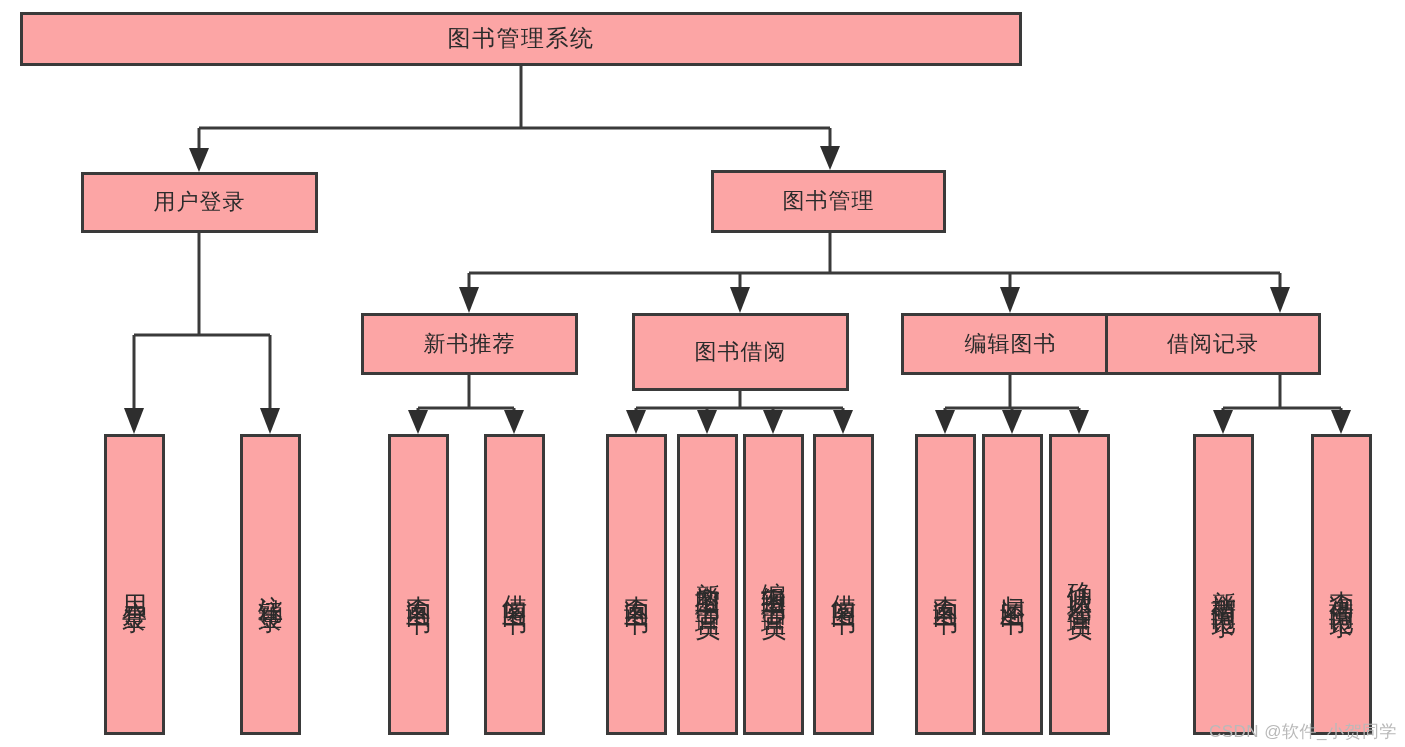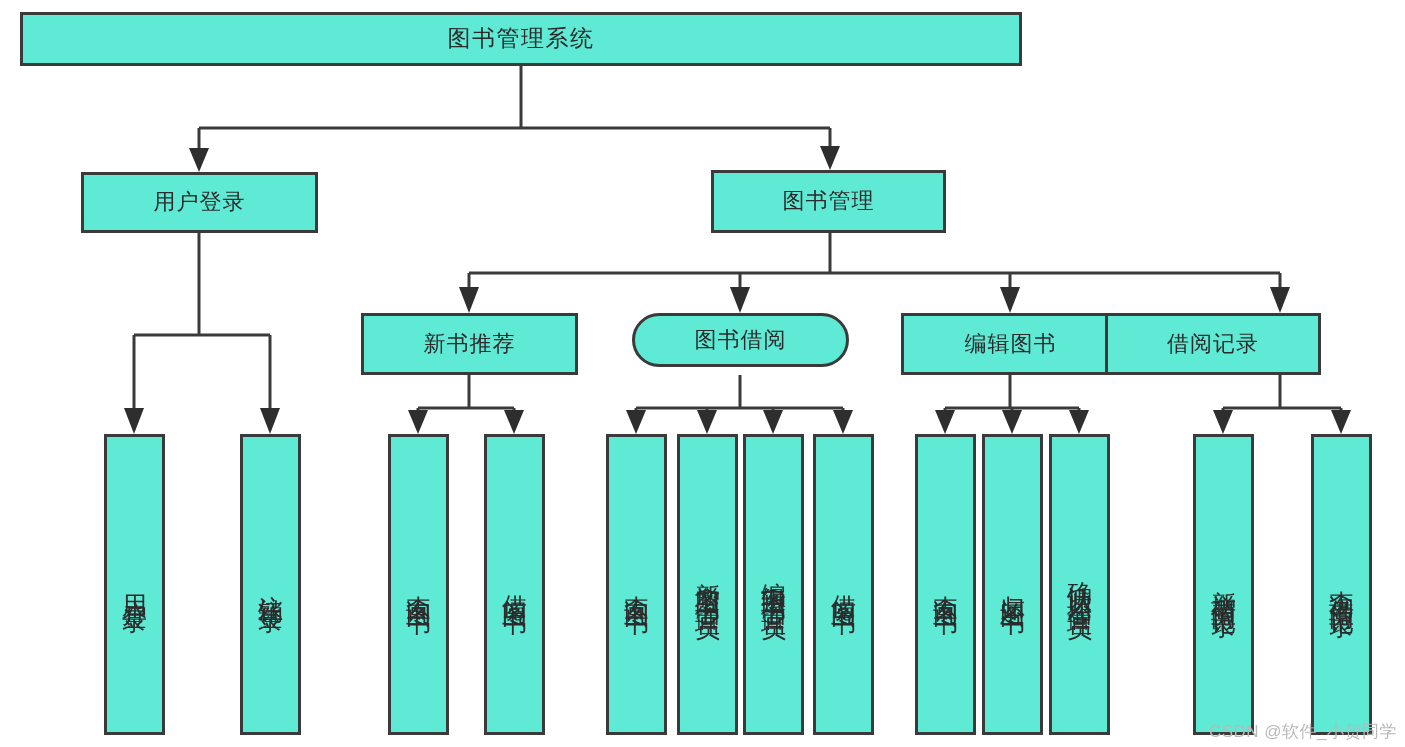--- a/index.html
+++ b/index.html
@@ -32,21 +32,21 @@
     stroke-width: 3;
     fill: none;
   }
   #connectors polygon {
     fill: #2e2e2e;
   }
   
   .node {
     position: absolute;
     box-sizing: border-box;
-    background: #5eead4;
+    background: #fca5a5;
     border: 3px solid #3a3a3a;
     z-index: 2;
     display: flex;
     align-items: center;
     justify-content: center;
   }
   .node .label {
     color: #2b2b2b;
     line-height: 1.12;
     white-space: nowrap;
@@ -164,21 +164,21 @@
   <div class="node horiz" style="left:81px; top:172px; width:237px; height:61px;">
     <span class="label">用户登录</span>
   </div>
   <div class="node horiz" style="left:711px; top:170px; width:235px; height:63px;">
     <span class="label">图书管理</span>
   </div>
 
   <div class="node horiz" style="left:361px; top:313px; width:217px; height:62px;">
     <span class="label">新书推荐</span>
   </div>
-  <div class="node horiz" style="left:632px; top:313px; width:217px; height:54px;border-radius:27px;">
+  <div class="node horiz" style="left:632px; top:313px; width:217px; height:78px;">
     <span class="label">图书借阅</span>
   </div>
   <div class="node horiz" style="left:901px; top:313px; width:219px; height:62px;">
     <span class="label">编辑图书</span>
   </div>
   <div class="node horiz" style="left:1105px; top:313px; width:216px; height:62px;">
     <span class="label">借阅记录</span>
   </div>
 
   <div class="node vert" style="left:104px; top:434px; width:61px; height:301px;">

